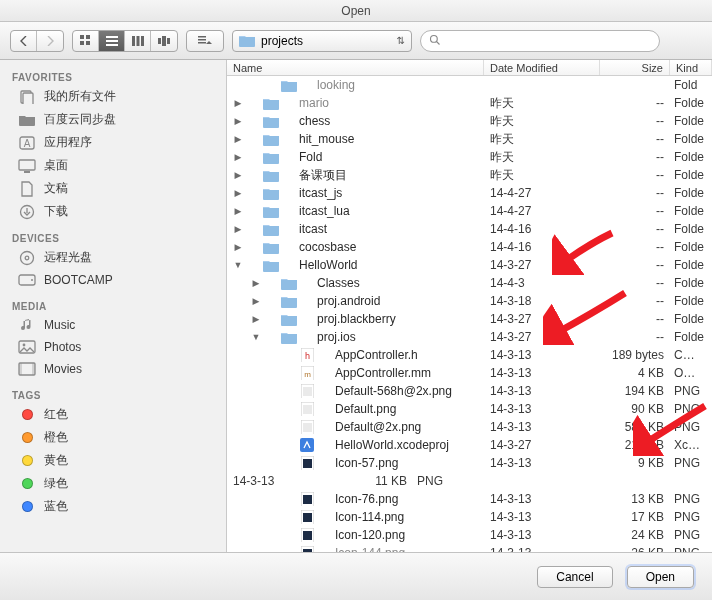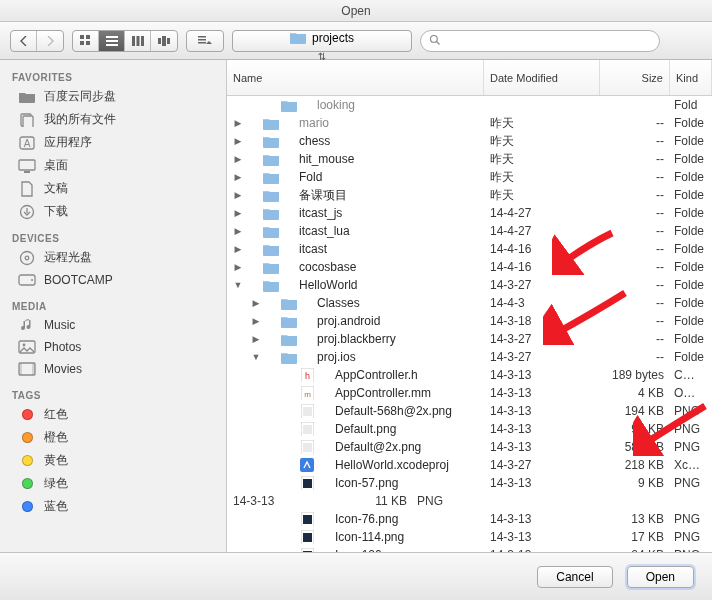--- a/index.html
+++ b/index.html
@@ -4,35 +4,35 @@
 <style>
 * { box-sizing: border-box; margin: 0; padding: 0; font-family: "Lucida Grande", "Helvetica Neue", Arial, sans-serif; }
 body { background: #fff; width: 712px; height: 600px; overflow: hidden; position: relative; }
 .window { width: 712px; height: 600px; display: flex; flex-direction: column; background: #fff; }
 .titlebar { height: 22px; background: linear-gradient(#f5f5f5,#e8e8e8); border-bottom: 1px solid #c3c3c3; text-align: center; font-size: 12px; line-height: 22px; color: #4a4a4a; }
 .toolbar { height: 38px; background: linear-gradient(#fafafa,#e6e6e6); border-bottom: 1px solid #b8b8b8; display: flex; align-items: center; padding: 0 10px; gap: 8px; }
 .nav-group, .view-group { display: flex; border: 1px solid #a8a8a8; border-radius: 4px; overflow: hidden; background: linear-gradient(#fff,#ececec); height: 22px; }
 .nav-btn, .view-btn { width: 26px; height: 20px; border: none; background: transparent; border-right: 1px solid #bdbdbd; display: flex; align-items: center; justify-content: center; font-size: 10px; color: #555; cursor: pointer; }
 .nav-btn:last-child, .view-btn:last-child { border-right: none; }
 .view-btn.active { background: linear-gradient(#7a7a7a,#5a5a5a); color: #fff; }
-.path-dropdown { display: flex; align-items: center; border: 1px solid #a8a8a8; border-radius: 4px; background: linear-gradient(#fff,#ececec); height: 22px; padding: 0 6px 0 6px; font-size: 12px; gap: 6px; min-width: 180px; justify-content: space-between; cursor: pointer; flex-direction: column;}
+.path-dropdown { display: flex; align-items: center; border: 1px solid #a8a8a8; border-radius: 4px; background: linear-gradient(#fff,#ececec); height: 22px; padding: 0 6px 0 6px; font-size: 12px; gap: 6px; min-width: 180px; justify-content: space-between; cursor: pointer;}
 .path-dropdown .folder-icon { width: 16px; height: 13px; }
 .path-dropdown .arrows { font-size: 10px; color: #555; }
 .search { flex: 1; display: flex; align-items: center; border: 1px solid #b5b5b5; border-radius: 11px; height: 22px; background: #fff; padding: 0 8px; gap: 4px; max-width: 240px; }
 .search svg { width: 12px; height: 12px; fill: #888; }
 .search input { border: none; outline: none; font-size: 12px; width: 100%; background: transparent; }
 .body { flex: 1; display: flex; overflow: hidden; }
 .sidebar { width: 227px; background: #f1f1f1; border-right: 1px solid #c9c9c9; padding: 8px 0; font-size: 12px; overflow: hidden; }
 .side-head { color: #7d7d7d; font-size: 10px; font-weight: bold; letter-spacing: 0.5px; padding: 4px 12px 2px; margin-top: 6px; }
 .side-head:first-child { margin-top: 0; }
 .side-item { display: flex; align-items: center; gap: 8px; padding: 3px 12px 3px 18px; color: #3a3a3a; cursor: pointer; }
 .side-item .si-icon { width: 18px; height: 16px; display: flex; align-items: center; justify-content: center; }
 .tag-dot { width: 11px; height: 11px; border-radius: 50%; border: 1px solid rgba(0,0,0,0.25); }
 .filelist { flex: 1; background: #fff; position: relative; display: flex; flex-direction: column; }
-.cols { display: flex; align-items: center; height: 36px; border-bottom: 1px solid #cfcfcf; font-size: 11px; color: #3a3a3a; background: linear-gradient(#fff,#f4f4f4); }
+.cols { display: flex; align-items: center; height: 16px; border-bottom: 1px solid #cfcfcf; font-size: 11px; color: #3a3a3a; background: linear-gradient(#fff,#f4f4f4); }
 .col { padding: 0 6px; border-right: 1px solid #dedede; height: 100%; display: flex; align-items: center; }
 .col-name { flex: 1; }
 .col-date { width: 116px; }
 .col-size { width: 70px; justify-content: flex-end; }
 .col-kind { width: 42px; }
 .rows { flex: 1; overflow: hidden; position: relative; }
 .row { display: flex; align-items: center; height: 18px; font-size: 12px; color: #2a2a2a; }
 .row .cell-name { flex: 1; display: flex; align-items: center; gap: 20px; overflow: hidden; white-space: nowrap; }
 .row .cell-date { width: 116px; color: #3a3a3a; padding-left: 6px; }
 .row .cell-size { width: 70px; text-align: right; color: #3a3a3a; padding-right: 6px; }
@@ -128,34 +128,34 @@
           </svg></span>
       <input type="text" placeholder="" style="">
     </div>
   </div>
 
   <div class="body">
     <div class="sidebar" id="sidebar">
         <div class="side-head">FAVORITES</div>
         <div class="side-item">
           <span class="si-icon">
-            <svg width="18" height="14" viewBox="0 0 18 14">
-              <path fill="#8a8a8a" d="M1 3h6l1 1h9v8a1 1 0 0 1-1 1H2a1 1 0 0 1-1-1z"></path>
-            </svg>
-          </span>
-          <span>百度云同步盘</span>
-        </div>
-        <div class="side-item">
-          <span class="si-icon">
             <svg width="16" height="14">
               <rect x="2" y="1" width="10" height="12" rx="1" fill="none" stroke="#8a8a8a" stroke-width="1.3"></rect>
               <rect x="4" y="3" width="10" height="12" rx="1" fill="#f1f1f1" stroke="#8a8a8a" stroke-width="1.3"></rect>
             </svg>
           </span>
           <span>我的所有文件</span>
+        </div>
+        <div class="side-item">
+          <span class="si-icon">
+            <svg width="18" height="14" viewBox="0 0 18 14">
+              <path fill="#8a8a8a" d="M1 3h6l1 1h9v8a1 1 0 0 1-1 1H2a1 1 0 0 1-1-1z"></path>
+            </svg>
+          </span>
+          <span>百度云同步盘</span>
         </div>
         <div class="side-item">
           <span class="si-icon">
             <svg width="16" height="14">
               <rect x="1" y="1" width="14" height="12" rx="2" fill="none" stroke="#8a8a8a" stroke-width="1.3"></rect>
               <text x="8" y="11" font-size="10" text-anchor="middle" fill="#8a8a8a">A</text>
             </svg>
           </span>
           <span>应用程序</span>
         </div>

